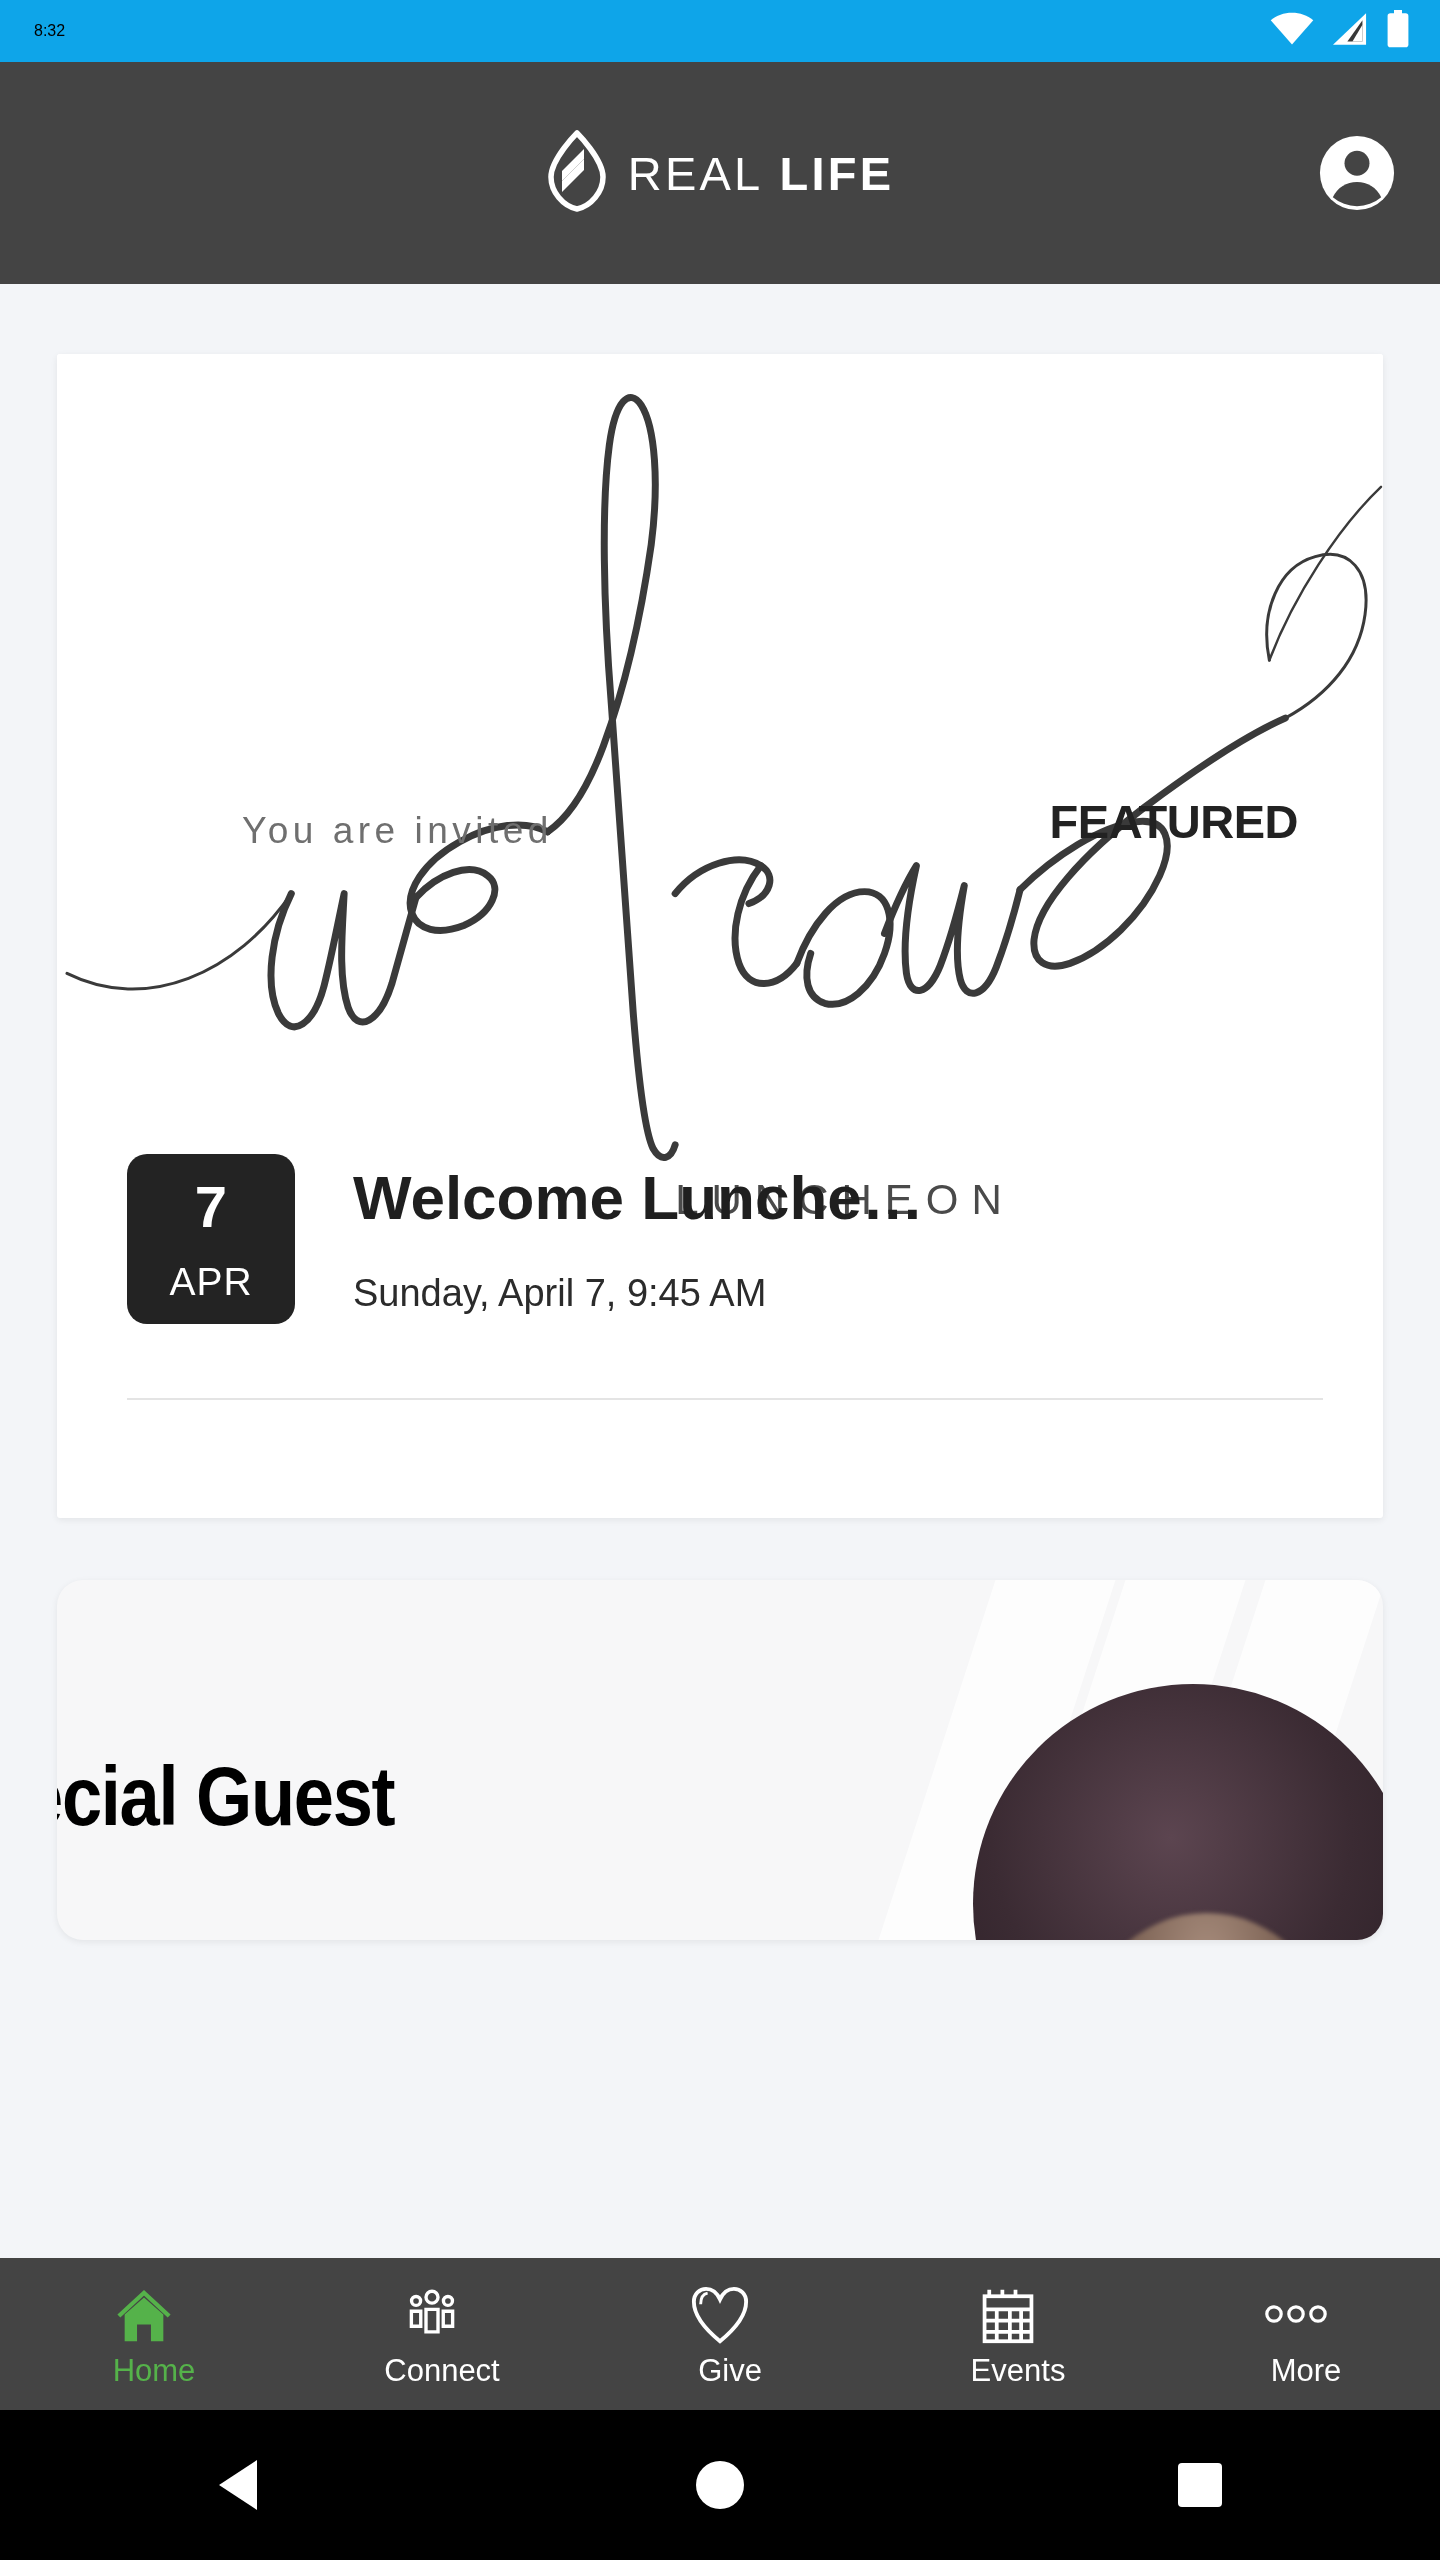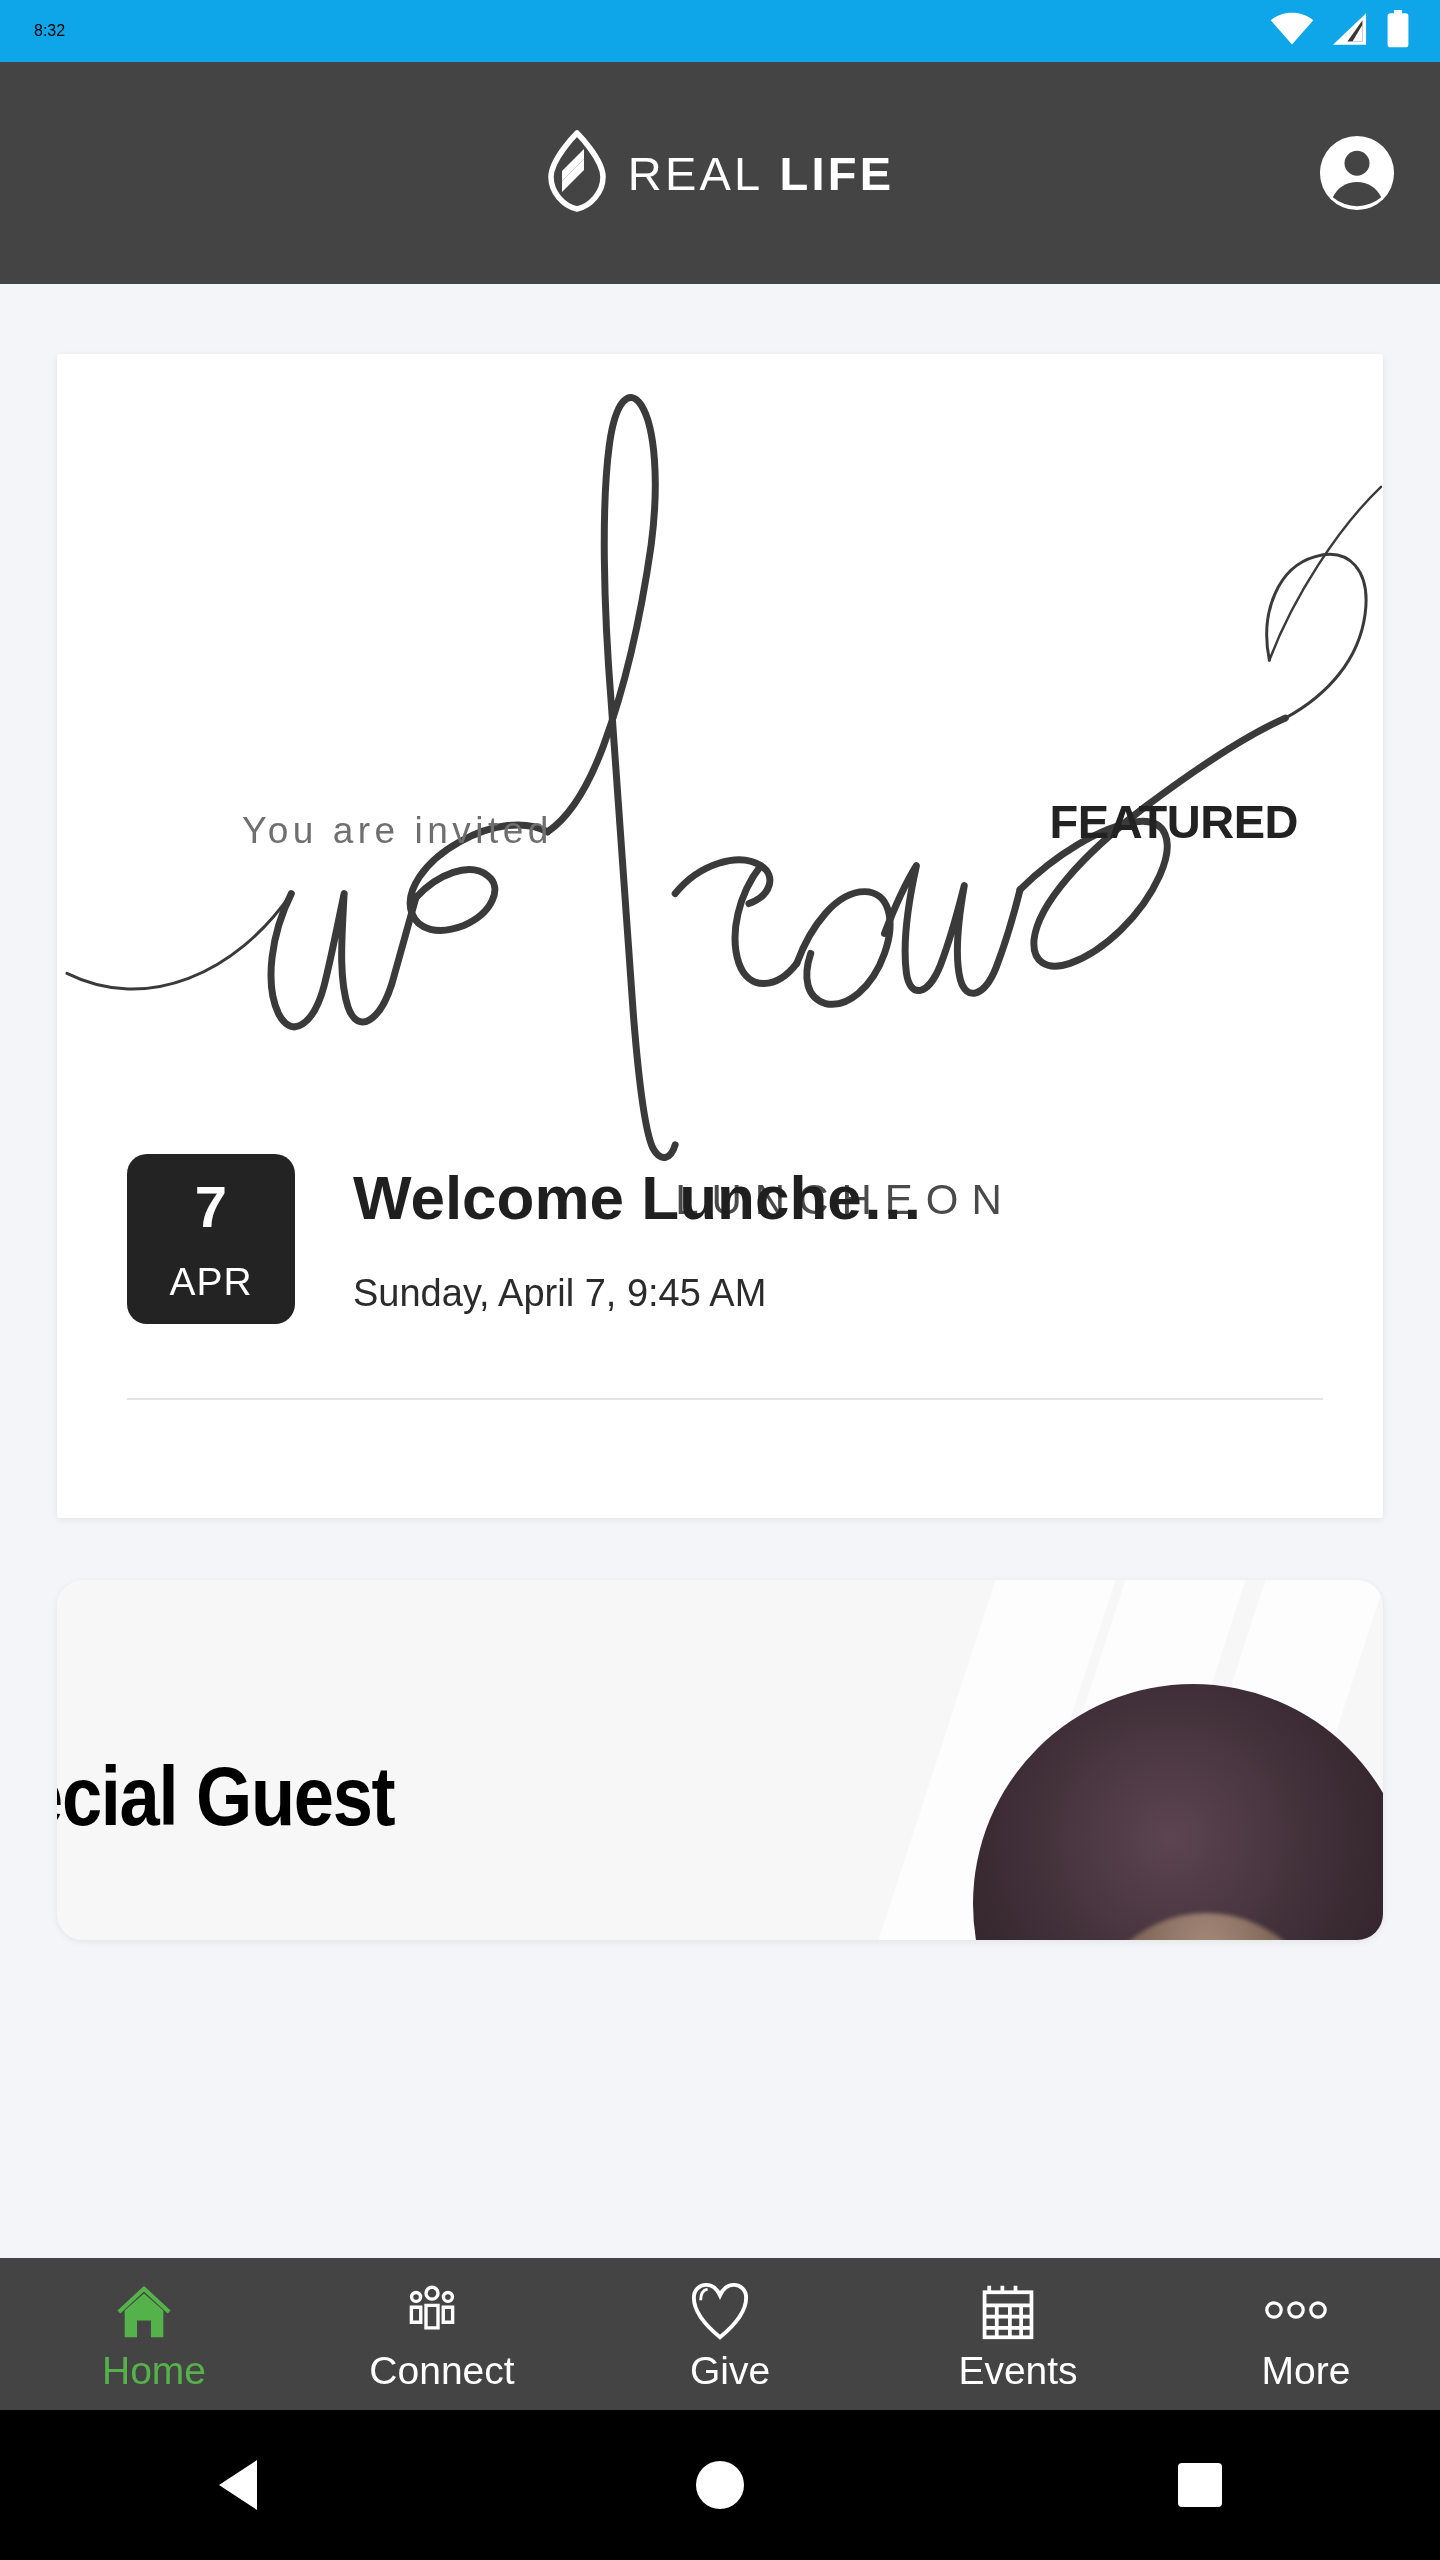--- a/index.html
+++ b/index.html
@@ -148,21 +148,21 @@
     position:absolute; left:0; right:0; bottom:150px;
     height:152px; background:#444444;
     display:flex; align-items:stretch; z-index:30;
   }
   .tab{
     flex:1; display:flex; flex-direction:column;
     align-items:center; justify-content:center;
     gap:10px; cursor:pointer;
   }
   .tab-icon{ height:62px; display:flex; align-items:flex-end; justify-content:center; }
-  .tab-label{ font-size:39px; color:#ffffff; line-height:1;margin-left:20px; }
+  .tab-label{ font-size:31px; color:#ffffff; line-height:1;margin-left:20px; }
   .tab.active .tab-label{ color:#55b council; }
   .tab.active .tab-label{ color:#55b24a; }
 
   
   #android-nav{
     position:absolute; left:0; right:0; bottom:0;
     height:150px; background:#000000;
     display:flex; align-items:center; justify-content:space-around;
     z-index:40;
   }

